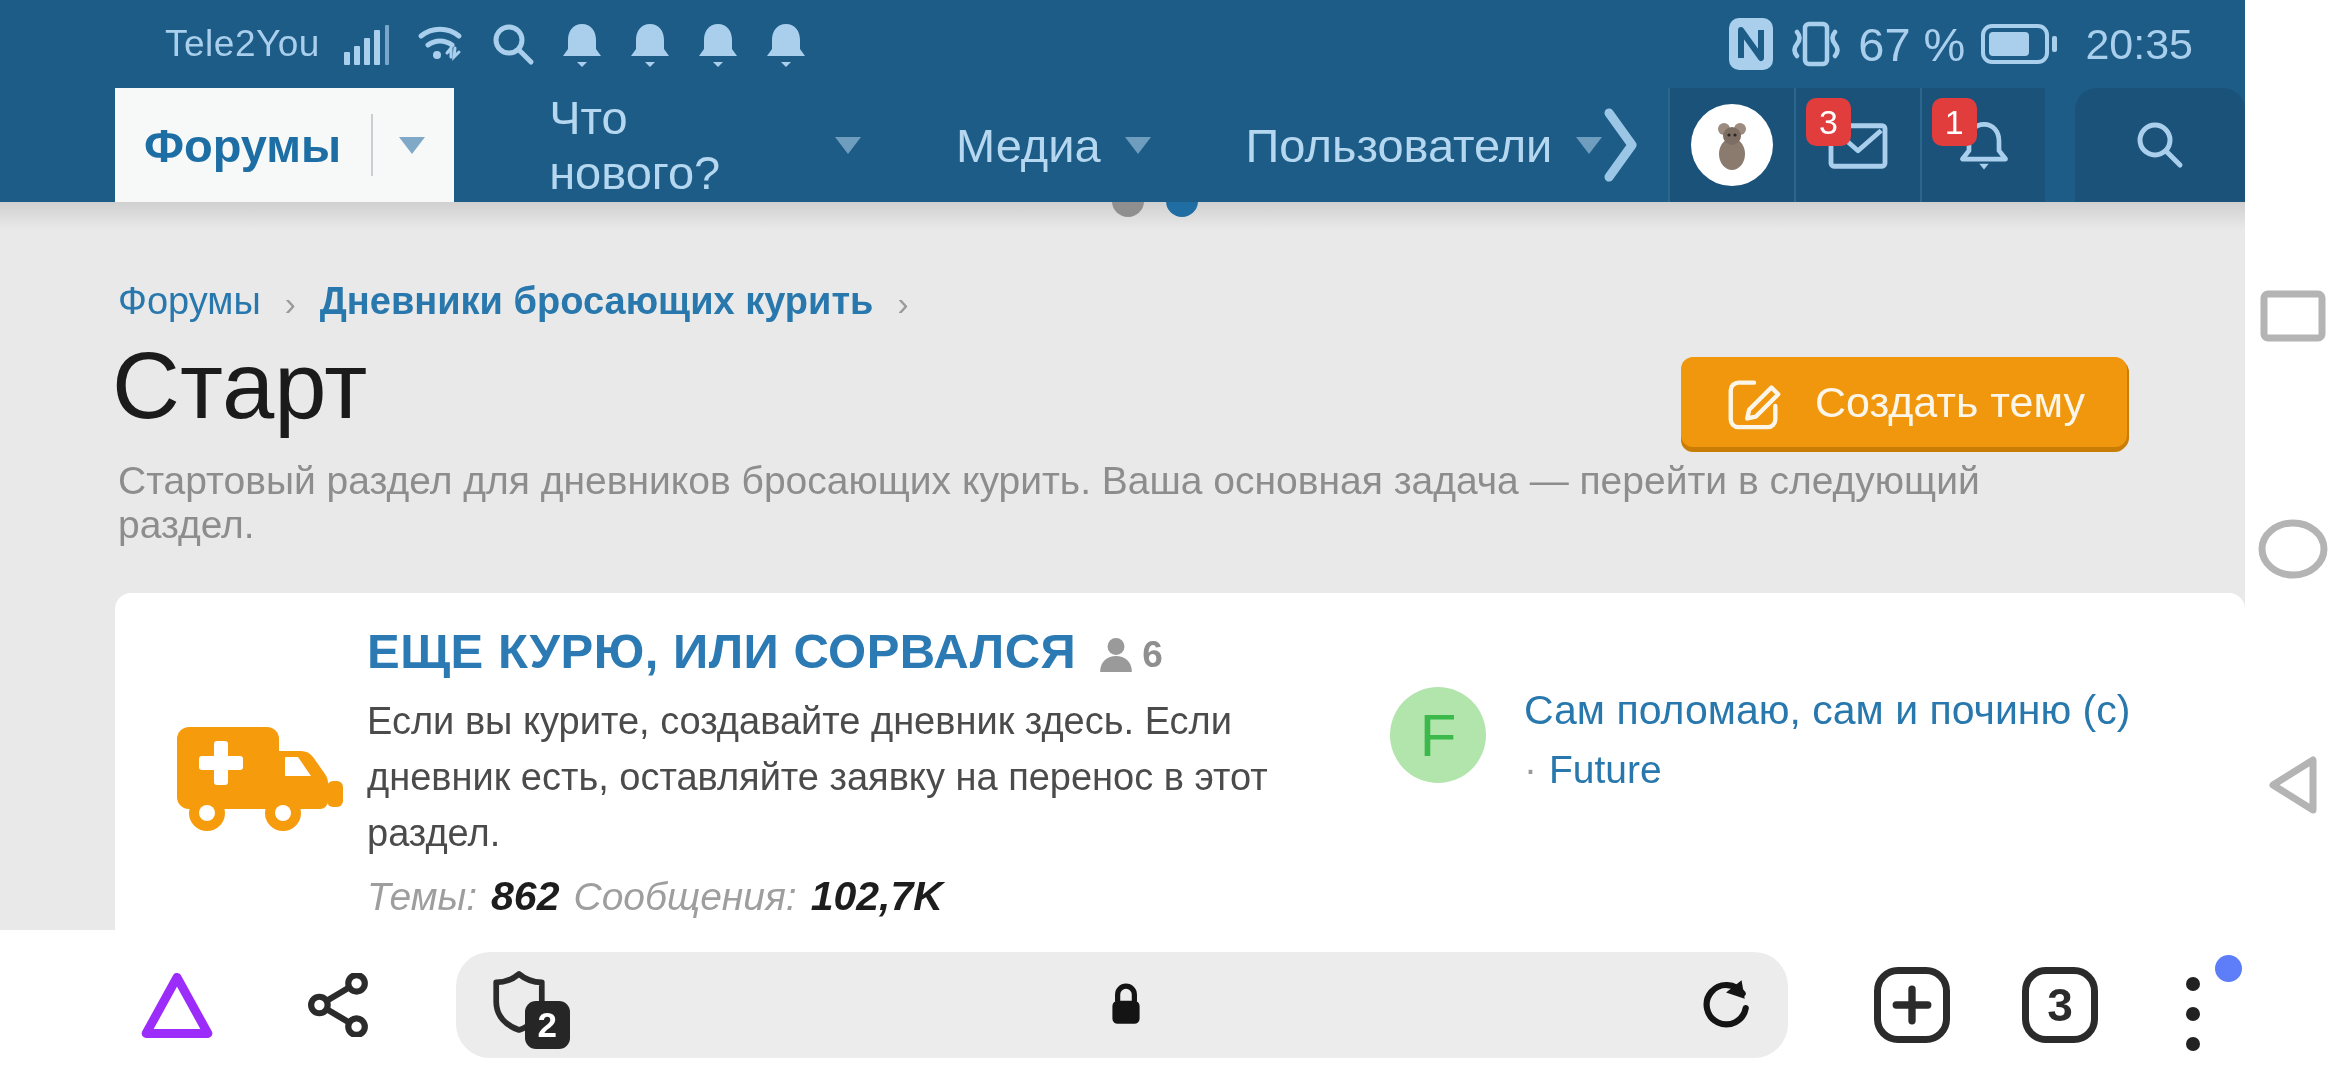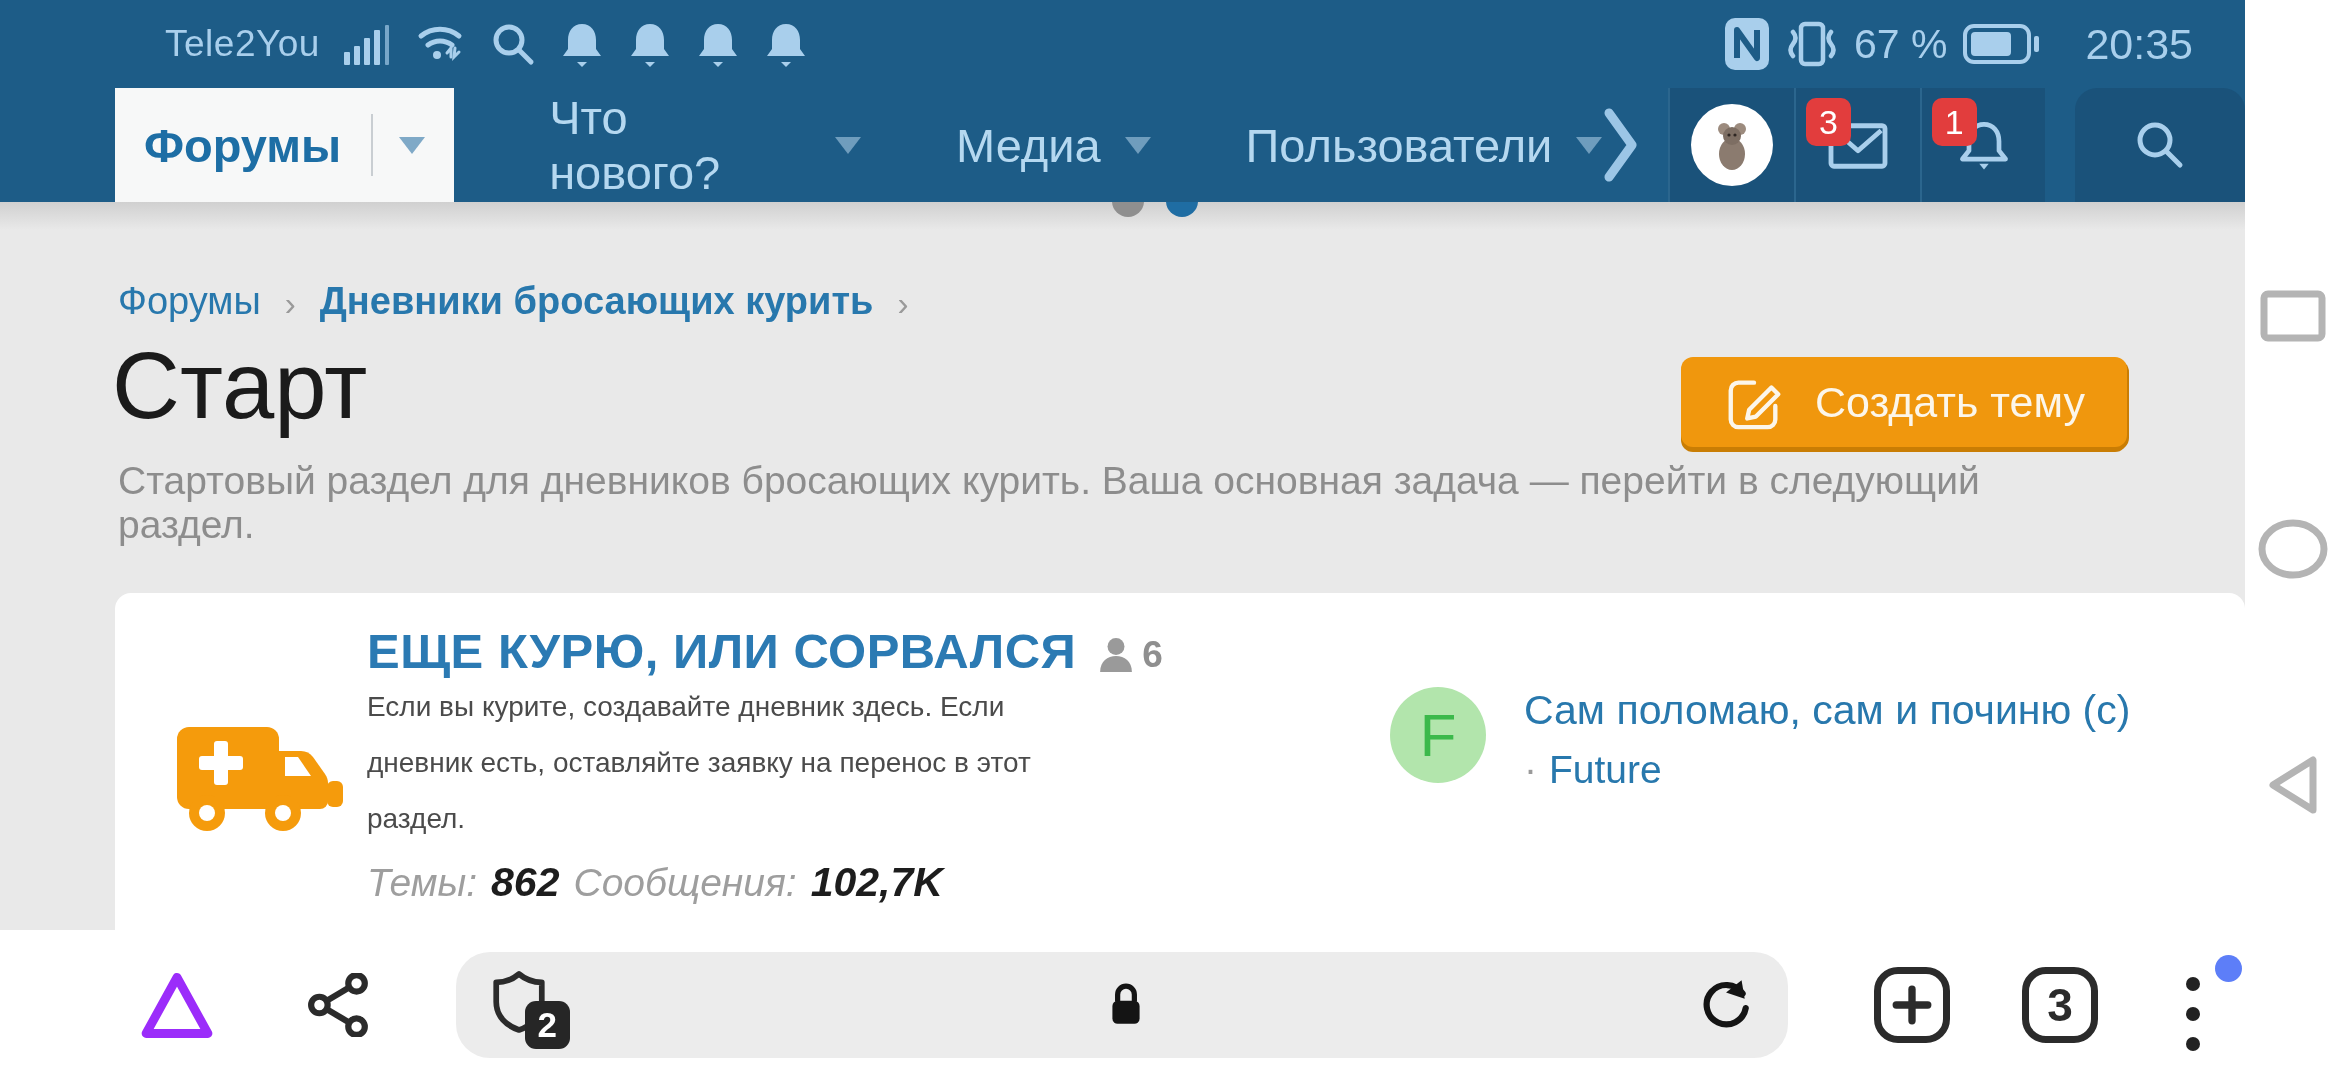--- a/index.html
+++ b/index.html
@@ -6,22 +6,22 @@
   html,body { width:2340px; height:1080px; }
   body { font-family:"Liberation Sans", sans-serif; background:#fff; overflow:hidden; }
   .screen { position:relative; width:2340px; height:1080px; background:#fff; overflow:hidden; }
 
   
   .status-bar { position:absolute; top:0; left:0; width:2245px; height:88px; background:#1d5c87;
     display:flex; align-items:center; color:#a9cfec; }
   .sb-left { display:flex; align-items:center; gap:24px; margin-left:165px; }
   .sb-carrier { font-size:37px; letter-spacing:0.5px; }
   .sb-right { margin-left:auto; margin-right:52px; display:flex; align-items:center; gap:16px; }
-  .sb-pct { font-size:41px; }
-  .sb-time { font-size:43px; margin-left:28px; }
+  .sb-pct { font-size:47px; }
+  .sb-time { font-size:43px; margin-left:10px; }
   .sb-icon { display:flex; align-items:center; }
 
   
   .navbar { position:absolute; top:88px; left:0; width:2245px; height:114px; background:#1d5c87;
     display:flex; align-items:stretch; z-index:3; }
   .tab-forums { margin-left:115px; width:340px; background:#f7f8f8; display:flex; align-items:center; justify-content:center; }
   .tab-forums .lbl { font-size:47px; font-weight:700; color:#1d6ea5; }
   .tab-sep { width:2px; height:62px; background:#c9ced2; margin:0 26px 0 30px; }
   .caret { width:0; height:0; border-left:13px solid transparent; border-right:13px solid transparent; border-top:17px solid #7fa9c7; }
   .caret.light { border-top-color:#6f9dbd; }
@@ -53,21 +53,21 @@
   .subtitle { margin:12px 118px 0; font-size:39px; color:#8d8d8d; }
 
   
   .card { margin:46px 0 0 115px; width:2130px; background:#fff; border-radius:16px 16px 0 0;
     padding:30px 40px 26px 40px; display:flex; }
   .card-icon-col { width:212px; display:flex; justify-content:center; padding-top:88px; }
   .card-main { width:985px; }
   .forum-title-row { display:flex; align-items:center; gap:22px; }
   .forum-title { font-size:49px; font-weight:700; color:#2b7ab3; letter-spacing:0.5px; }
   .viewer { display:flex; align-items:center; gap:8px; color:#8f8f8f; font-size:37px; font-weight:700; margin-top:8px; }
-  .forum-desc { font-size:28px; color:#4b4b4b; line-height:56px; }
+  .forum-desc { margin-top:14px; font-size:38px; color:#4b4b4b; line-height:56px; }
   .forum-stats { margin-top:12px; font-size:39px; color:#9e9e9e; display:flex; gap:14px; align-items:baseline;font-style:italic; }
   .stat-val { color:#1d1d1d; font-weight:700; font-size:41px; }
   .card-right { margin-left:auto; width:815px; display:flex; gap:38px; padding-top:64px; }
   .lp-avatar { width:96px; height:96px; border-radius:50%; background:#b2e5ac; display:flex; align-items:center; justify-content:center;
     font-size:60px; color:#3cb94b; font-weight:400; flex:none; }
   .lp-link { font-size:41px; color:#2878ad; }
   .lp-meta { margin-top:14px; font-size:39px; color:#9a9a9a; display:flex; gap:12px; }
   .lp-author { color:#2878ad; }
   .card-divider { margin-left:115px; width:2130px; height:8px; background:#e9e9e9; }
   .card-sliver { margin-left:115px; width:2130px; height:34px; background:#fff; }

